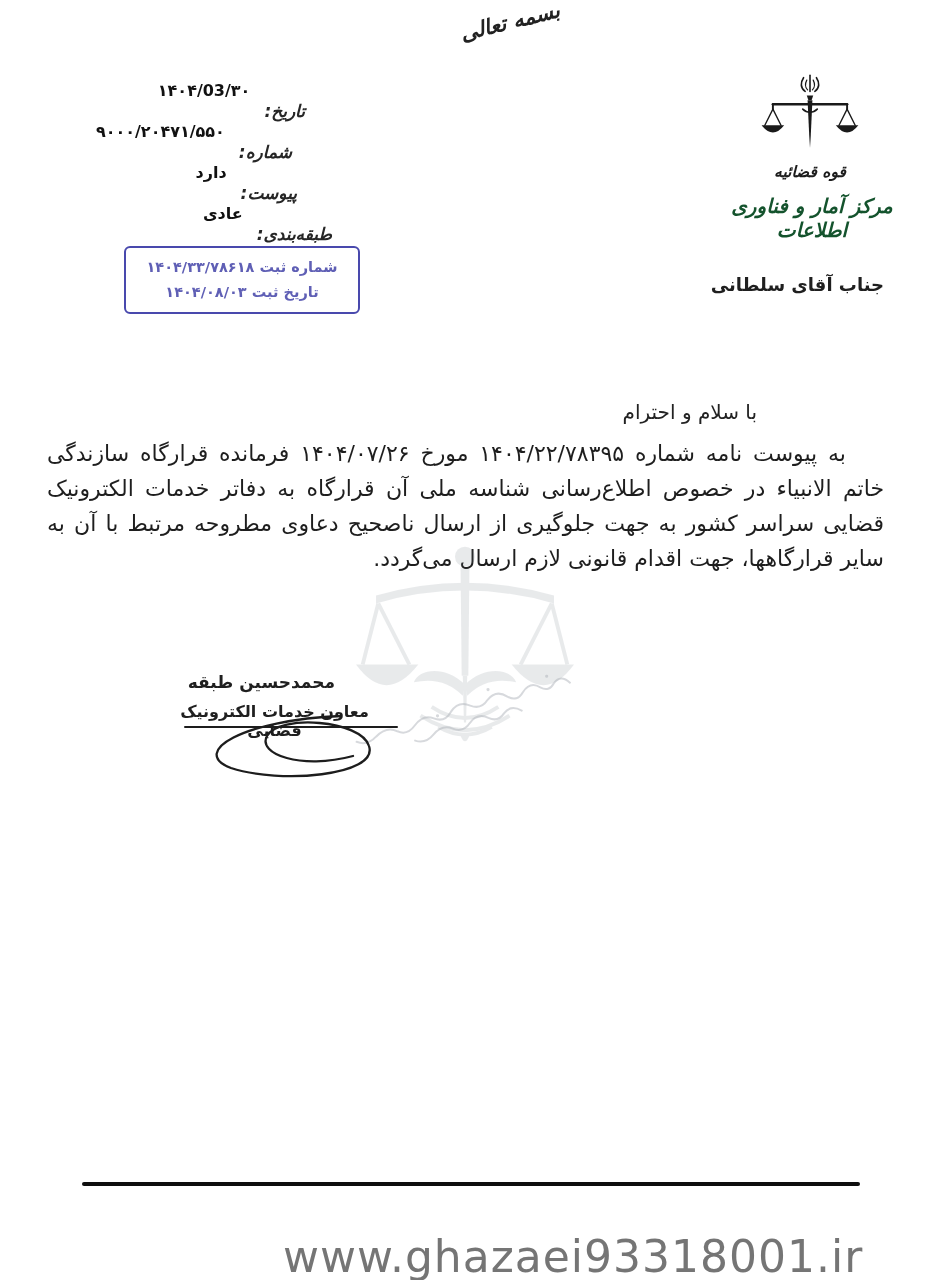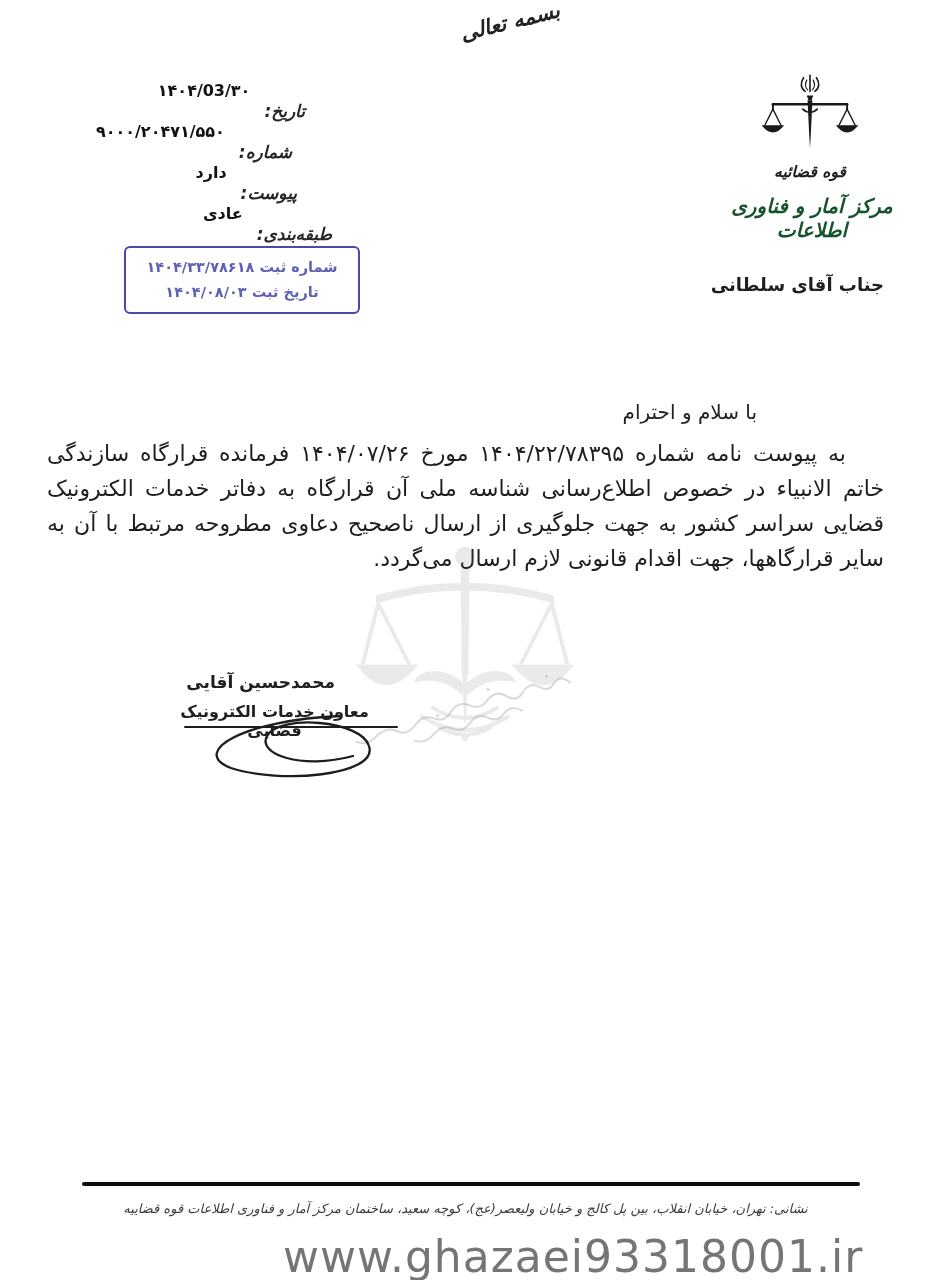--- a/index.html
+++ b/index.html
@@ -169,27 +169,26 @@
   <svg class="wm-callig" viewBox="0 0 240 70" xmlns="http://www.w3.org/2000/svg">
     <g stroke="#a8adb4" fill="none" stroke-width="2" stroke-linecap="round">
       <path d="M232,18 q-8,-10 -16,-2 q-6,8 -14,2 q-9,-8 -18,2 q-7,9 -16,2 q-10,-9 -20,0 q-8,9 -18,3 q-11,-7 -20,3 q-8,10 -18,4 q-10,-6 -20,4 q-9,9 -18,3 q-10,-7 -22,2 q-10,8 -20,2"></path>
       <path d="M180,38 q-10,-8 -18,0 q-7,8 -16,2 q-10,-7 -19,2 q-8,9 -18,3 q-10,-6 -20,3 q-9,8 -19,3"></path>
       <circle cx="210" cy="8" r="1.6" fill="#a8adb4" stroke="none"></circle>
       <circle cx="150" cy="12" r="1.6" fill="#a8adb4" stroke="none"></circle>
       <circle cx="96" cy="30" r="1.6" fill="#a8adb4" stroke="none"></circle>
     </g>
   </svg>
 
-  <div class="signer-name">محمدحسین آقایی</div>
+  <div class="signer-name">محمدحسین طبقه</div>
   <div class="signer-title">معاون خدمات الکترونیک قضایی</div>
   <svg class="scribble" viewBox="0 0 218 92" xmlns="http://www.w3.org/2000/svg">
     <g stroke="#1d1d1d" fill="none" stroke-linecap="round">
       <path d="M2,37 L214,37" stroke-width="2"></path>
       <path d="M158,26 C60,30 6,62 48,78 C96,94 196,86 186,56 C178,30 96,24 84,46 C74,64 118,80 170,66" stroke-width="2.3"></path>
     </g>
   </svg>
 
   <div class="footer-divider"></div>
-  <div class="footer-address">نشانی: تهران، خیابان انقلاب، بین پل کالج و خیابان ولیعصر(عج)، کوچه سعید، ساختمان مرکز آمار و فناوری اطلاعات قوه قضاییه</div>
 
   <div class="site-watermark">www.ghazaei93318001.ir</div>
 
 </div>
 
 </body></html>

